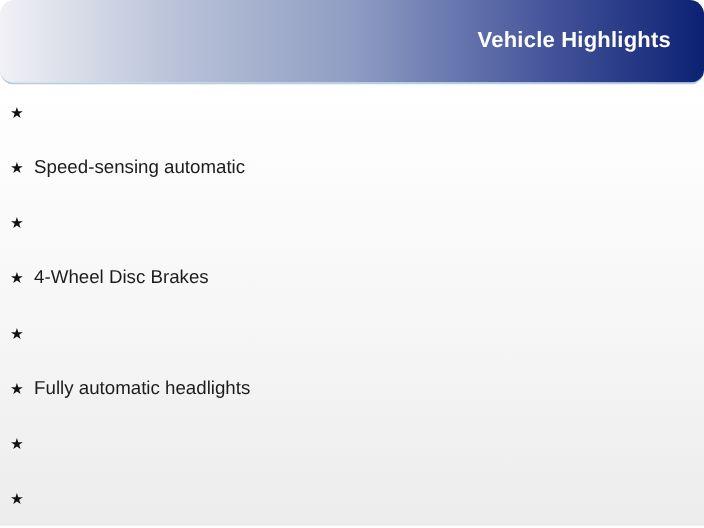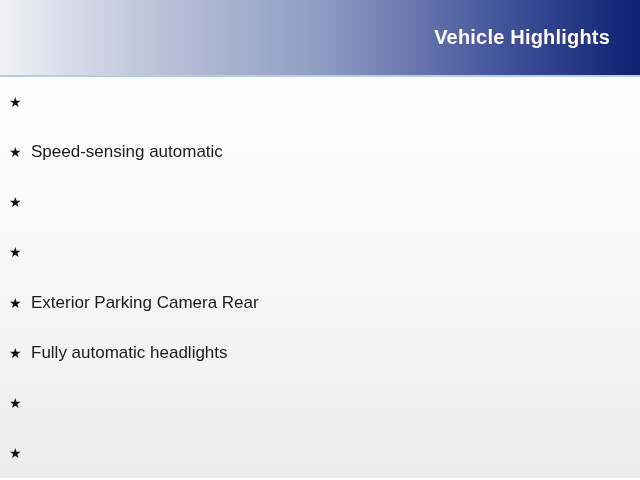--- a/index.html
+++ b/index.html
@@ -15,20 +15,21 @@
   }
   .header {
     box-sizing: border-box;
     height: 77px;
     background: linear-gradient(to right, #f1f1f5 0%, #b9c2d8 25%, #8f9dc3 50%, #44549b 78%, #0d2173 100%);
     border-bottom: 2px solid #b4cfe2;
     display: flex;
     align-items: center;
     justify-content: flex-end;
     padding-right: 30px;
+    border-radius: 13px;
   }
   .header .title {
     color: #ffffff;
     font-size: 20px;
     font-weight: bold;
     letter-spacing: 0.2px;
   }
   .list {
     height: 401px;
     background: linear-gradient(to bottom, #ffffff 0%, #f6f6f6 55%, #ececec 100%);
@@ -69,25 +70,25 @@
     <span class="star">★</span>
     <span class="label">Speed-sensing automatic</span>
   </div>
 
   <div class="row">
     <span class="star">★</span>
   </div>
 
   <div class="row">
     <span class="star">★</span>
+    <span class="label">4-Wheel Disc Brakes</span>
   </div>
 
   <div class="row">
     <span class="star">★</span>
-    <span class="label">Exterior Parking Camera Rear</span>
   </div>
 
   <div class="row">
     <span class="star">★</span>
     <span class="label">Fully automatic headlights</span>
   </div>
 
   <div class="row">
     <span class="star">★</span>
   </div>

